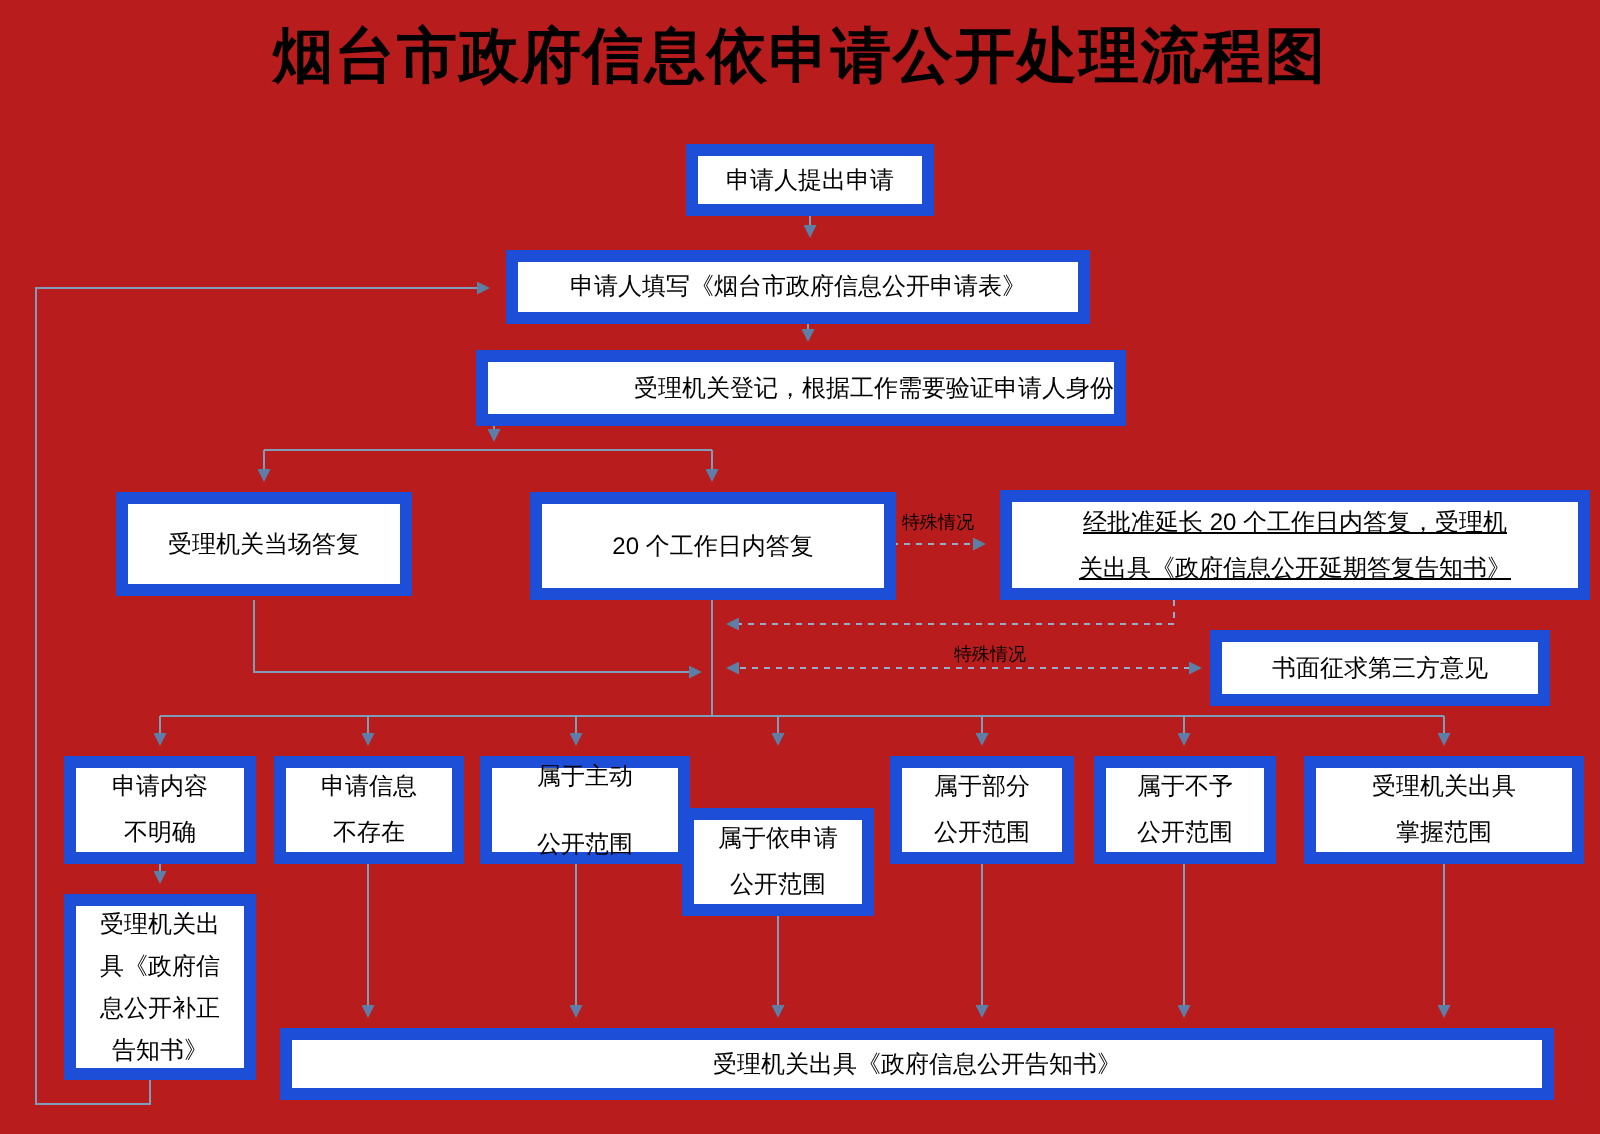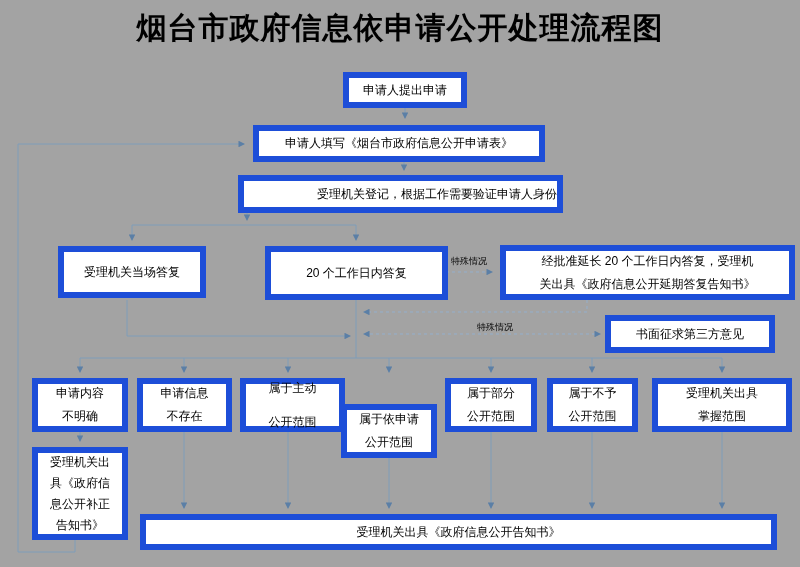--- a/index.html
+++ b/index.html
@@ -1,17 +1,17 @@
 <!DOCTYPE html>
 <html><head>
 <meta charset="utf-8">
 <style>
   html,body{margin:0;padding:0;background:#ffffff;}
   #stage{
-    position:relative;width:800px;height:567px;background:#a3a3a3;
+    position:relative;width:800px;height:567px;background:#b91c1c;
     font-family:"Liberation Sans","DejaVu Sans",sans-serif;
     color:#000;overflow:hidden;
   }
   #connectors{position:absolute;left:0;top:0;width:800px;height:567px;}
   .page-title{
     position:absolute;left:0;top:8px;width:800px;text-align:center;
     font-family:"Liberation Serif","DejaVu Serif",serif;
     font-weight:bold;font-size:30px;letter-spacing:1px;color:#000;
   }
   .node{
@@ -97,21 +97,21 @@
   </div>
 
   <div class="node" style="left:58px;top:246px;width:148px;height:52px;">
     <div class="ln">受理机关当场答复</div>
   </div>
 
   <div class="node" style="left:265px;top:246px;width:183px;height:54px;line-height:23px;">
     <div class="ln">20 个工作日内答复</div>
   </div>
 
-  <div class="node" style="left:500px;top:245px;width:295px;height:55px;line-height:23px;">
+  <div class="node" style="left:500px;top:245px;width:295px;height:55px;line-height:23px;text-decoration:underline;">
     <div class="ln">经批准延长 20 个工作日内答复，受理机</div>
     <div class="ln">关出具《政府信息公开延期答复告知书》</div>
   </div>
 
   <div class="node" style="left:605px;top:315px;width:170px;height:38px;">
     <div class="ln">书面征求第三方意见</div>
   </div>
 
   <div class="node" style="left:32px;top:378px;width:96px;height:54px;line-height:23px;">
     <div class="ln">申请内容</div>

